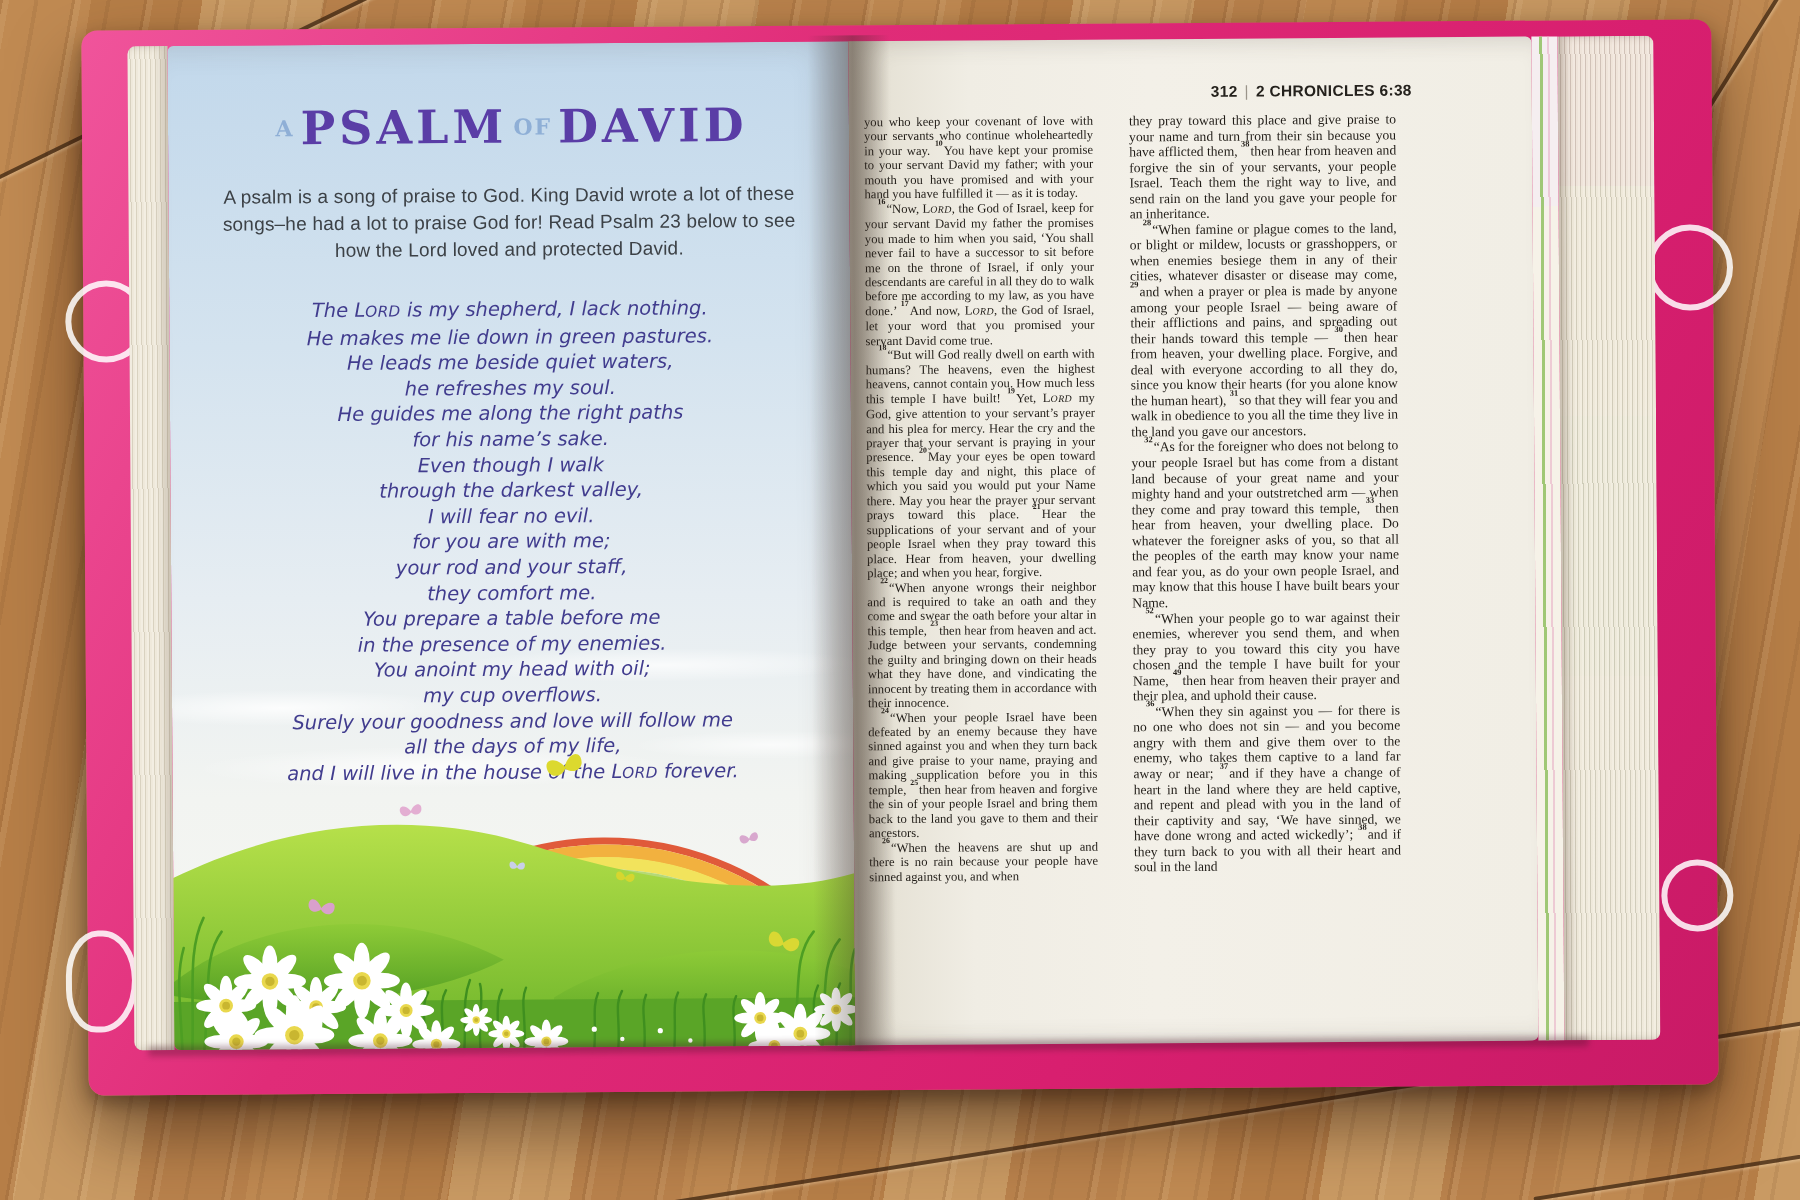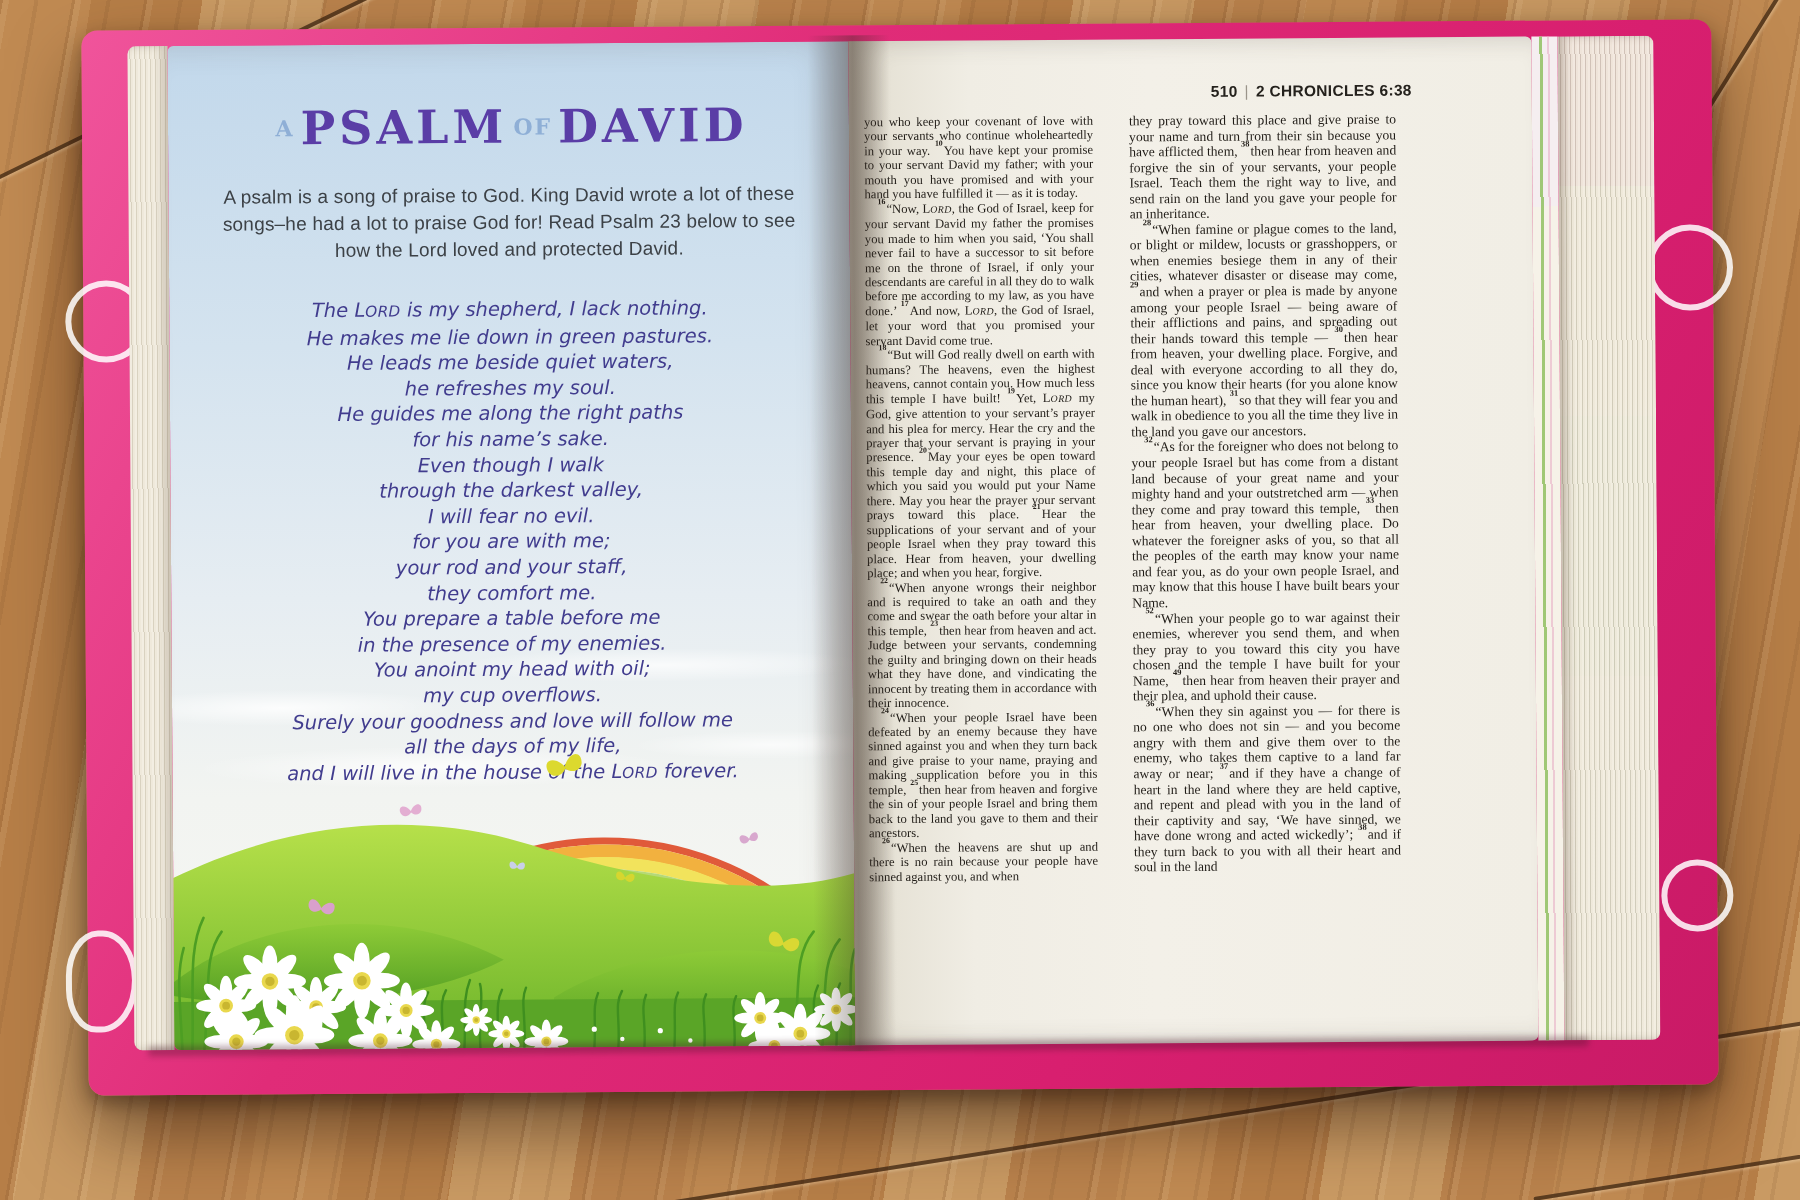--- a/index.html
+++ b/index.html
@@ -256,21 +256,21 @@
         <use href="#bfly" transform="translate(452,130) scale(0.6) rotate(10)" fill="#d6d62f"></use>
         <use href="#bfly" transform="translate(610,196) scale(1.0) rotate(18)" fill="#d9d833"></use>
         <use href="#bfly" transform="translate(576,92) scale(0.6) rotate(-14)" fill="#d8a8ce"></use>
         <use href="#bfly" transform="translate(344,118) scale(0.5) rotate(6)" fill="#c9cfe8"></use>
       </g>
     </svg>
   </div>
 
   <div class="page page-right">
     <div class="rp-header">
-      <span>510</span><span class="div">|</span><span>2 CHRONICLES 6:38</span>
+      <span>312</span><span class="div">|</span><span>2 CHRONICLES 6:38</span>
     </div>
     <div class="cols">
       <div class="col col1">
           <p>you who keep your covenant of love with your servants who continue wholeheartedly in your way. <sup class="vn">10</sup>You have kept your promise to your servant David my father; with your mouth you have promised and with your hand you have fulfilled it — as it is today.</p>
           <p><sup class="vn">16</sup>“Now, L<span class="smallcap">ORD</span>, the God of Israel, keep for your servant David my father the promises you made to him when you said, ‘You shall never fail to have a successor to sit before me on the throne of Israel, if only your descendants are careful in all they do to walk before me according to my law, as you have done.’ <sup class="vn">17</sup>And now, L<span class="smallcap">ORD</span>, the God of Israel, let your word that you promised your servant David come true.</p>
           <p><sup class="vn">18</sup>“But will God really dwell on earth with humans? The heavens, even the highest heavens, cannot contain you. How much less this temple I have built! <sup class="vn">19</sup>Yet, L<span class="smallcap">ORD</span> my God, give attention to your servant’s prayer and his plea for mercy. Hear the cry and the prayer that your servant is praying in your presence. <sup class="vn">20</sup>May your eyes be open toward this temple day and night, this place of which you said you would put your Name there. May you hear the prayer your servant prays toward this place. <sup class="vn">21</sup>Hear the supplications of your servant and of your people Israel when they pray toward this place. Hear from heaven, your dwelling place; and when you hear, forgive.</p>
           <p><sup class="vn">22</sup>“When anyone wrongs their neighbor and is required to take an oath and they come and swear the oath before your altar in this temple, <sup class="vn">23</sup>then hear from heaven and act. Judge between your servants, condemning the guilty and bringing down on their heads what they have done, and vindicating the innocent by treating them in accordance with their innocence.</p>
           <p><sup class="vn">24</sup>“When your people Israel have been defeated by an enemy because they have sinned against you and when they turn back and give praise to your name, praying and making supplication before you in this temple, <sup class="vn">25</sup>then hear from heaven and forgive the sin of your people Israel and bring them back to the land you gave to them and their ancestors.</p>
           <p><sup class="vn">26</sup>“When the heavens are shut up and there is no rain because your people have sinned against you, and when</p>
         </div>

